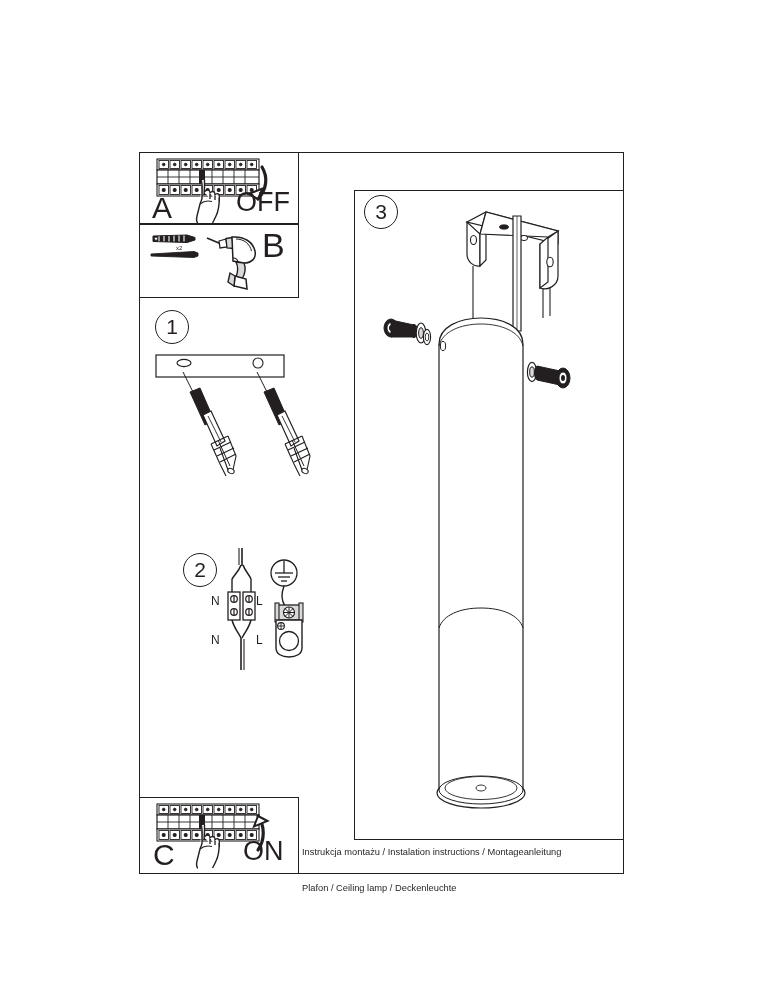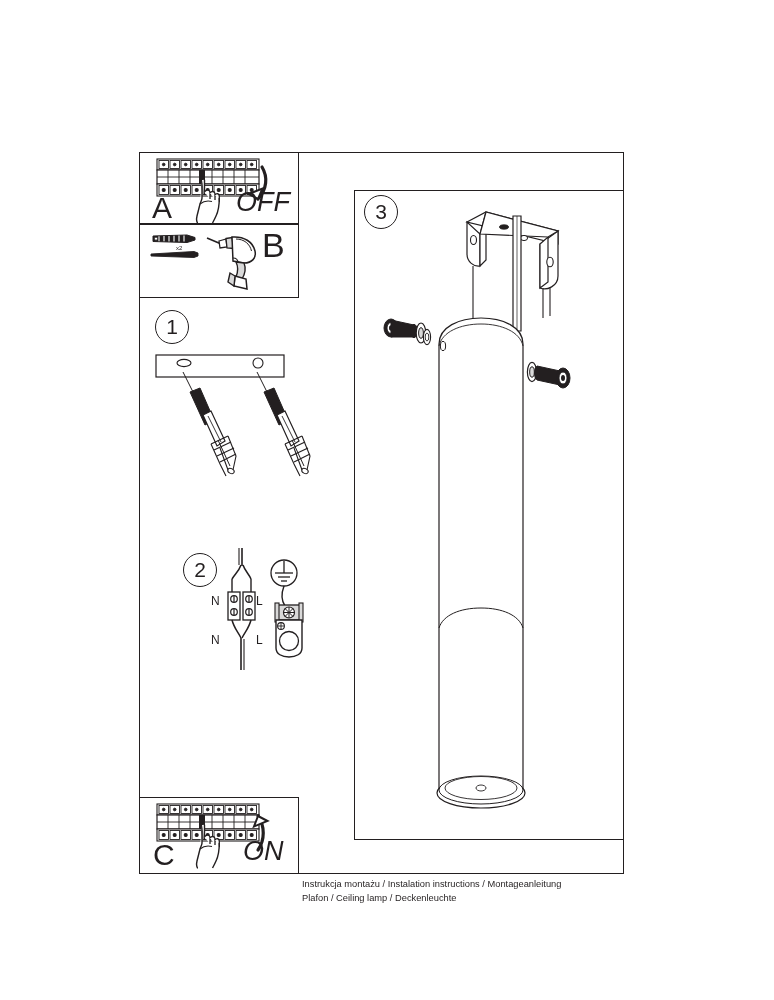--- a/index.html
+++ b/index.html
@@ -33,21 +33,20 @@
     position: absolute;
     font-size: 30px; color: #231f20;
     font-family: "Liberation Sans", sans-serif;
     line-height: 1;
   }
   .word {
     position: absolute;
     font-size: 27px; color: #231f20;
     font-family: "Liberation Sans", sans-serif;
     line-height: 1;
-    font-style: italic;
   }
   .nl-label {
     position: absolute;
     font-size: 12px; color: #231f20;
     font-family: "Liberation Sans", sans-serif;
   }
   .x2-label {
     position: absolute;
     font-size: 6px; color: #231f20;
     font-family: "Liberation Sans", sans-serif;
@@ -65,21 +64,20 @@
   }
 
   
   .caption {
     position: absolute;
     font-size: 9.3px;
     color: #231f20;
     line-height: 1.55;
     font-family: "Liberation Sans", sans-serif;
     white-space: nowrap;
-    margin-top: 32px;
   }
 
   svg { display: block; overflow: visible; }
   .sv { position: absolute; }
 </style>
 </head>
 <body>
 
 <div id="sheet">
 
@@ -477,15 +475,15 @@
         <ellipse cx="157" cy="177" rx="3" ry="7" fill="#231f20"></ellipse>
         <ellipse cx="183" cy="182" rx="7" ry="10" fill="#231f20" stroke="#231f20" stroke-width="1"></ellipse>
         <ellipse cx="183" cy="182" rx="4" ry="6" fill="#fff" stroke="#231f20" stroke-width="0.9"></ellipse>
         <ellipse cx="183" cy="182" rx="2" ry="3" fill="#231f20"></ellipse>
       </g>
 
     </svg>
   </div>
 
   <div class="caption" style="left:302px; top:845px;">Instrukcja montażu / Instalation instructions / Montageanleitung</div>
-  <div class="caption" style="left:302px; top:859px;">Plafon / Ceiling lamp / Deckenleuchte</div>
+  <div class="caption" style="left:302px; top:881px;">Plafon / Ceiling lamp / Deckenleuchte</div>
 
 </div>
 
 </body></html>

